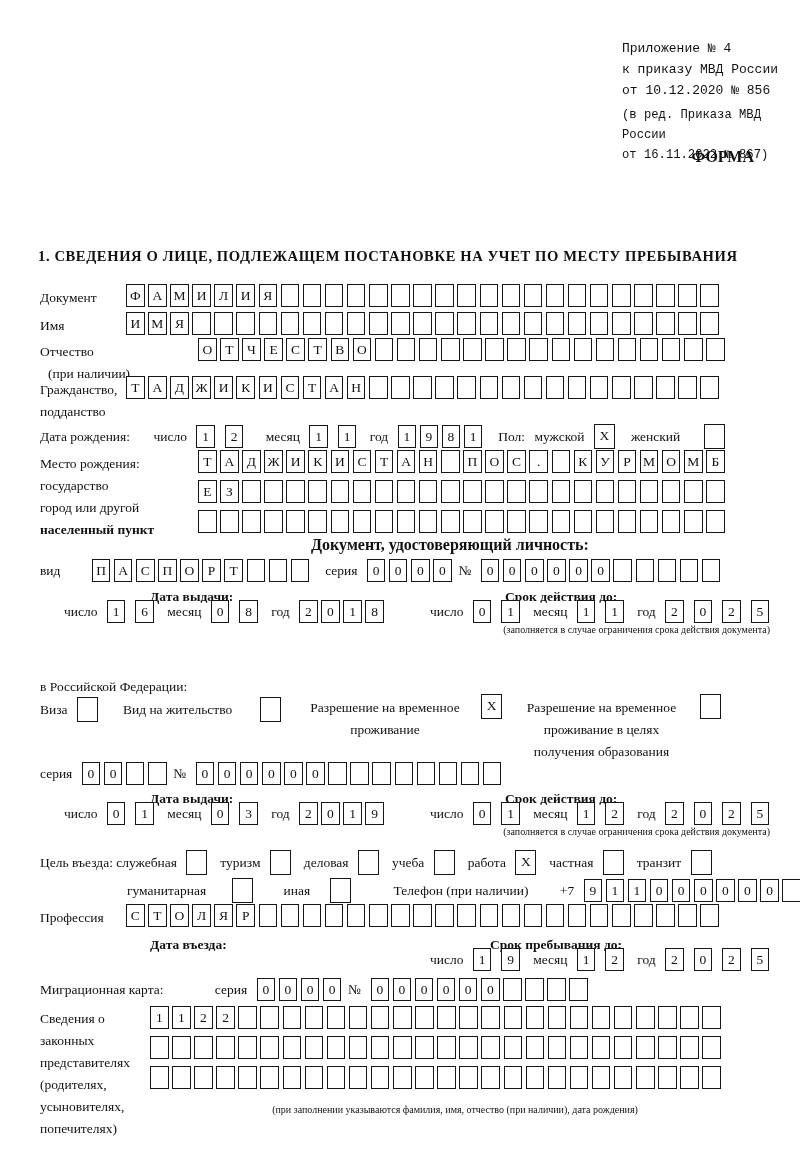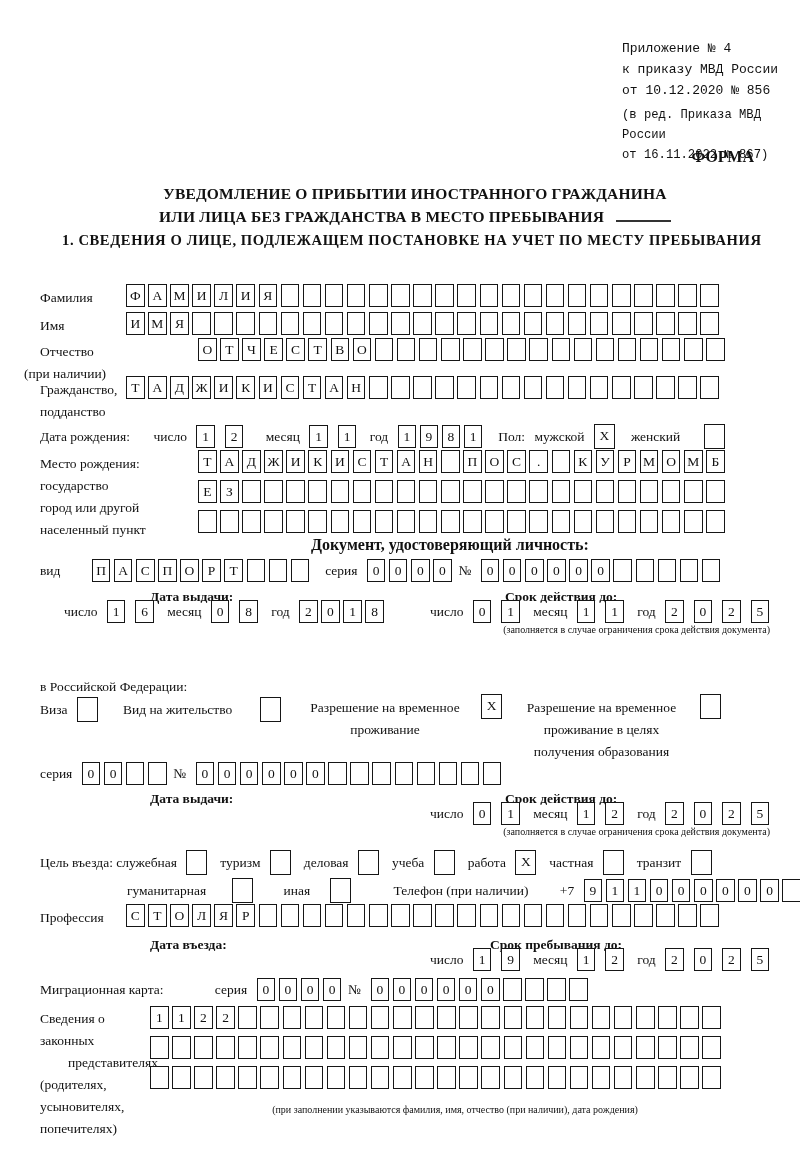--- a/index.html
+++ b/index.html
@@ -40,35 +40,31 @@
   <div class="abs hdr" style="left:622px; top:38px;">
     <div>Приложение № 4</div>
     <div>к приказу МВД России</div>
     <div>от 10.12.2020 № 856</div>
     <div class="sub" style="margin-top:4px">(в ред. Приказа МВД России</div>
     <div class="sub">от 16.11.2022 № 867)</div>
   </div>
 
   <div class="abs b right" style="left:454px; top:148px; width:300px; font-size:16px;">ФОРМА</div>
 
-  <div class="abs title center" style="left:30px; top:182px; width:770px;">
-    <div>УВЕДОМЛЕНИЕ О ПРИБЫТИИ ИНОСТРАННОГО ГРАЖДАНИНА</div>
-    <div><span>ИЛИ ЛИЦА БЕЗ ГРАЖДАНСТВА В МЕСТО ПРЕБЫВАНИЯ</span><span class="blank-line"></span></div>
-  </div>
-
-  <div class="abs sec" style="left:38px; top:232px;margin-left:24px;">1. СВЕДЕНИЯ О ЛИЦЕ, ПОДЛЕЖАЩЕМ ПОСТАНОВКЕ НА УЧЕТ ПО МЕСТУ ПРЕБЫВАНИЯ</div>
-
-  <div class="abs lbl" style="left:40px; top:287px;">Фамилия</div>
+
+  <div class="abs sec" style="left:38px; top:248px;">1. СВЕДЕНИЯ О ЛИЦЕ, ПОДЛЕЖАЩЕМ ПОСТАНОВКЕ НА УЧЕТ ПО МЕСТУ ПРЕБЫВАНИЯ</div>
+
+  <div class="abs lbl" style="left:40px; top:287px;">Документ</div>
   <div class="abs cells" style="left:126px; top:284px;"><span class="cell">Ф</span><span class="cell">А</span><span class="cell">М</span><span class="cell">И</span><span class="cell">Л</span><span class="cell">И</span><span class="cell">Я</span><span class="cell"></span><span class="cell"></span><span class="cell"></span><span class="cell"></span><span class="cell"></span><span class="cell"></span><span class="cell"></span><span class="cell"></span><span class="cell"></span><span class="cell"></span><span class="cell"></span><span class="cell"></span><span class="cell"></span><span class="cell"></span><span class="cell"></span><span class="cell"></span><span class="cell"></span><span class="cell"></span><span class="cell"></span><span class="cell"></span></div>
 
   <div class="abs lbl" style="left:40px; top:315px;">Имя</div>
   <div class="abs cells" style="left:126px; top:312px;"><span class="cell">И</span><span class="cell">М</span><span class="cell">Я</span><span class="cell"></span><span class="cell"></span><span class="cell"></span><span class="cell"></span><span class="cell"></span><span class="cell"></span><span class="cell"></span><span class="cell"></span><span class="cell"></span><span class="cell"></span><span class="cell"></span><span class="cell"></span><span class="cell"></span><span class="cell"></span><span class="cell"></span><span class="cell"></span><span class="cell"></span><span class="cell"></span><span class="cell"></span><span class="cell"></span><span class="cell"></span><span class="cell"></span><span class="cell"></span><span class="cell"></span></div>
 
   <div class="abs lbl" style="left:40px; top:341px;">Отчество</div>
-  <div class="abs lbl" style="left:24px; top:363px;">(при наличии)</div>
+  <div class="abs lbl" style="left:48px; top:363px;">(при наличии)</div>
   <div class="abs cells" style="left:198px; top:338px;"><span class="cell">О</span><span class="cell">Т</span><span class="cell">Ч</span><span class="cell">Е</span><span class="cell">С</span><span class="cell">Т</span><span class="cell">В</span><span class="cell">О</span><span class="cell"></span><span class="cell"></span><span class="cell"></span><span class="cell"></span><span class="cell"></span><span class="cell"></span><span class="cell"></span><span class="cell"></span><span class="cell"></span><span class="cell"></span><span class="cell"></span><span class="cell"></span><span class="cell"></span><span class="cell"></span><span class="cell"></span><span class="cell"></span></div>
 
   <div class="abs lbl" style="left:40px; top:379px;">Гражданство,</div>
   <div class="abs lbl" style="left:40px; top:401px;">подданство</div>
   <div class="abs cells" style="left:126px; top:376px;"><span class="cell">Т</span><span class="cell">А</span><span class="cell">Д</span><span class="cell">Ж</span><span class="cell">И</span><span class="cell">К</span><span class="cell">И</span><span class="cell">С</span><span class="cell">Т</span><span class="cell">А</span><span class="cell">Н</span><span class="cell"></span><span class="cell"></span><span class="cell"></span><span class="cell"></span><span class="cell"></span><span class="cell"></span><span class="cell"></span><span class="cell"></span><span class="cell"></span><span class="cell"></span><span class="cell"></span><span class="cell"></span><span class="cell"></span><span class="cell"></span><span class="cell"></span><span class="cell"></span></div>
 
   <div class="abs lbl nowrap" style="left:40px; top:424px;">
     <span class="t">Дата рождения:</span>
     <span class="t" style="margin-left:14px">число</span>
     <span class="cells sp"><span class="cell">1</span><span class="cell">2</span></span>
@@ -79,21 +75,21 @@
     <span class="t gap">Пол:</span>
     <span class="t">мужской</span>
     <span class="cells cb"><span class="cell">X</span></span>
     <span class="t gap">женский</span>
     <span class="cells cb" style="margin-left:14px"><span class="cell"></span></span>
   </div>
 
   <div class="abs lbl" style="left:40px; top:453px;">Место рождения:</div>
   <div class="abs lbl" style="left:40px; top:475px;">государство</div>
   <div class="abs lbl" style="left:40px; top:497px;">город или другой</div>
-  <div class="abs lbl" style="left:40px; top:519px;">населенный пункт</div>
+  <div class="abs lbl" style="left:40px; top:519px;font-weight:bold;">населенный пункт</div>
   <div class="abs cells" style="left:198px; top:450px;"><span class="cell">Т</span><span class="cell">А</span><span class="cell">Д</span><span class="cell">Ж</span><span class="cell">И</span><span class="cell">К</span><span class="cell">И</span><span class="cell">С</span><span class="cell">Т</span><span class="cell">А</span><span class="cell">Н</span><span class="cell"></span><span class="cell">П</span><span class="cell">О</span><span class="cell">С</span><span class="cell">.</span><span class="cell"></span><span class="cell">К</span><span class="cell">У</span><span class="cell">Р</span><span class="cell">М</span><span class="cell">О</span><span class="cell">М</span><span class="cell">Б</span></div>
   <div class="abs cells" style="left:198px; top:480px;"><span class="cell">Е</span><span class="cell">З</span><span class="cell"></span><span class="cell"></span><span class="cell"></span><span class="cell"></span><span class="cell"></span><span class="cell"></span><span class="cell"></span><span class="cell"></span><span class="cell"></span><span class="cell"></span><span class="cell"></span><span class="cell"></span><span class="cell"></span><span class="cell"></span><span class="cell"></span><span class="cell"></span><span class="cell"></span><span class="cell"></span><span class="cell"></span><span class="cell"></span><span class="cell"></span><span class="cell"></span></div>
   <div class="abs cells" style="left:198px; top:510px;"><span class="cell"></span><span class="cell"></span><span class="cell"></span><span class="cell"></span><span class="cell"></span><span class="cell"></span><span class="cell"></span><span class="cell"></span><span class="cell"></span><span class="cell"></span><span class="cell"></span><span class="cell"></span><span class="cell"></span><span class="cell"></span><span class="cell"></span><span class="cell"></span><span class="cell"></span><span class="cell"></span><span class="cell"></span><span class="cell"></span><span class="cell"></span><span class="cell"></span><span class="cell"></span><span class="cell"></span></div>
 
   <div class="abs docsec center" style="left:100px; top:536px; width:700px;">Документ, удостоверяющий личность:</div>
 
   <div class="abs lbl nowrap" style="left:40px; top:559px;">
     <span class="t" style="margin-right:28px">вид</span>
     <span class="cells"><span class="cell">П</span><span class="cell">А</span><span class="cell">С</span><span class="cell">П</span><span class="cell">О</span><span class="cell">Р</span><span class="cell">Т</span><span class="cell"></span><span class="cell"></span><span class="cell"></span></span>
     <span class="t gap">серия</span>
@@ -146,20 +142,28 @@
   <div class="abs lbl nowrap" style="left:40px; top:762px;">
     <span class="t">серия</span>
     <span class="cells"><span class="cell">0</span><span class="cell">0</span><span class="cell"></span><span class="cell"></span></span>
     <span class="t">№</span>
     <span class="cells"><span class="cell">0</span><span class="cell">0</span><span class="cell">0</span><span class="cell">0</span><span class="cell">0</span><span class="cell">0</span><span class="cell"></span><span class="cell"></span><span class="cell"></span><span class="cell"></span><span class="cell"></span><span class="cell"></span><span class="cell"></span><span class="cell"></span></span>
   </div>
 
   <div class="abs lbl b" style="left:150px; top:788px; font-weight:bold;">Дата выдачи:</div>
   <div class="abs lbl b" style="left:505px; top:788px; font-weight:bold;">Срок действия до:</div>
 
+  <div class="abs lbl nowrap" style="left:64px; top:802px;">
+    <span class="t">число</span>
+    <span class="cells sp"><span class="cell">0</span><span class="cell">1</span></span>
+    <span class="t">месяц</span>
+    <span class="cells sp"><span class="cell">0</span><span class="cell">3</span></span>
+    <span class="t">год</span>
+    <span class="cells"><span class="cell">2</span><span class="cell">0</span><span class="cell">1</span><span class="cell">9</span></span>
+  </div>
   <div class="abs lbl nowrap" style="left:430px; top:802px;">
     <span class="t">число</span>
     <span class="cells sp"><span class="cell">0</span><span class="cell">1</span></span>
     <span class="t">месяц</span>
     <span class="cells sp"><span class="cell">1</span><span class="cell">2</span></span>
     <span class="t">год</span>
     <span class="cells sp"><span class="cell">2</span><span class="cell">0</span><span class="cell">2</span><span class="cell">5</span></span>
   </div>
   <div class="abs small right" style="left:370px; top:826px; width:400px;">(заполняется в случае ограничения срока действия документа)</div>
 
@@ -208,21 +212,21 @@
   <div class="abs lbl nowrap" style="left:40px; top:978px;">
     <span class="t">Миграционная карта:</span>
     <span class="t" style="margin-left:42px">серия</span>
     <span class="cells"><span class="cell">0</span><span class="cell">0</span><span class="cell">0</span><span class="cell">0</span></span>
     <span class="t">№</span>
     <span class="cells"><span class="cell">0</span><span class="cell">0</span><span class="cell">0</span><span class="cell">0</span><span class="cell">0</span><span class="cell">0</span><span class="cell"></span><span class="cell"></span><span class="cell"></span><span class="cell"></span></span>
   </div>
 
   <div class="abs lbl" style="left:40px; top:1008px;">Сведения о</div>
   <div class="abs lbl" style="left:40px; top:1030px;">законных</div>
-  <div class="abs lbl" style="left:40px; top:1052px;margin-left:28px;">представителях</div>
+  <div class="abs lbl" style="left:40px; top:1052px;">представителях</div>
   <div class="abs lbl" style="left:40px; top:1074px;">(родителях,</div>
   <div class="abs lbl" style="left:40px; top:1096px;">усыновителях,</div>
   <div class="abs lbl" style="left:40px; top:1118px;">попечителях)</div>
   <div class="abs cells" style="left:150px; top:1006px;"><span class="cell">1</span><span class="cell">1</span><span class="cell">2</span><span class="cell">2</span><span class="cell"></span><span class="cell"></span><span class="cell"></span><span class="cell"></span><span class="cell"></span><span class="cell"></span><span class="cell"></span><span class="cell"></span><span class="cell"></span><span class="cell"></span><span class="cell"></span><span class="cell"></span><span class="cell"></span><span class="cell"></span><span class="cell"></span><span class="cell"></span><span class="cell"></span><span class="cell"></span><span class="cell"></span><span class="cell"></span><span class="cell"></span><span class="cell"></span></div>
   <div class="abs cells" style="left:150px; top:1036px;"><span class="cell"></span><span class="cell"></span><span class="cell"></span><span class="cell"></span><span class="cell"></span><span class="cell"></span><span class="cell"></span><span class="cell"></span><span class="cell"></span><span class="cell"></span><span class="cell"></span><span class="cell"></span><span class="cell"></span><span class="cell"></span><span class="cell"></span><span class="cell"></span><span class="cell"></span><span class="cell"></span><span class="cell"></span><span class="cell"></span><span class="cell"></span><span class="cell"></span><span class="cell"></span><span class="cell"></span><span class="cell"></span><span class="cell"></span></div>
   <div class="abs cells" style="left:150px; top:1066px;"><span class="cell"></span><span class="cell"></span><span class="cell"></span><span class="cell"></span><span class="cell"></span><span class="cell"></span><span class="cell"></span><span class="cell"></span><span class="cell"></span><span class="cell"></span><span class="cell"></span><span class="cell"></span><span class="cell"></span><span class="cell"></span><span class="cell"></span><span class="cell"></span><span class="cell"></span><span class="cell"></span><span class="cell"></span><span class="cell"></span><span class="cell"></span><span class="cell"></span><span class="cell"></span><span class="cell"></span><span class="cell"></span><span class="cell"></span></div>
 
   <div class="abs small center" style="left:130px; top:1104px; width:650px;">(при заполнении указываются фамилия, имя, отчество (при наличии), дата рождения)</div>
 
 </div>

